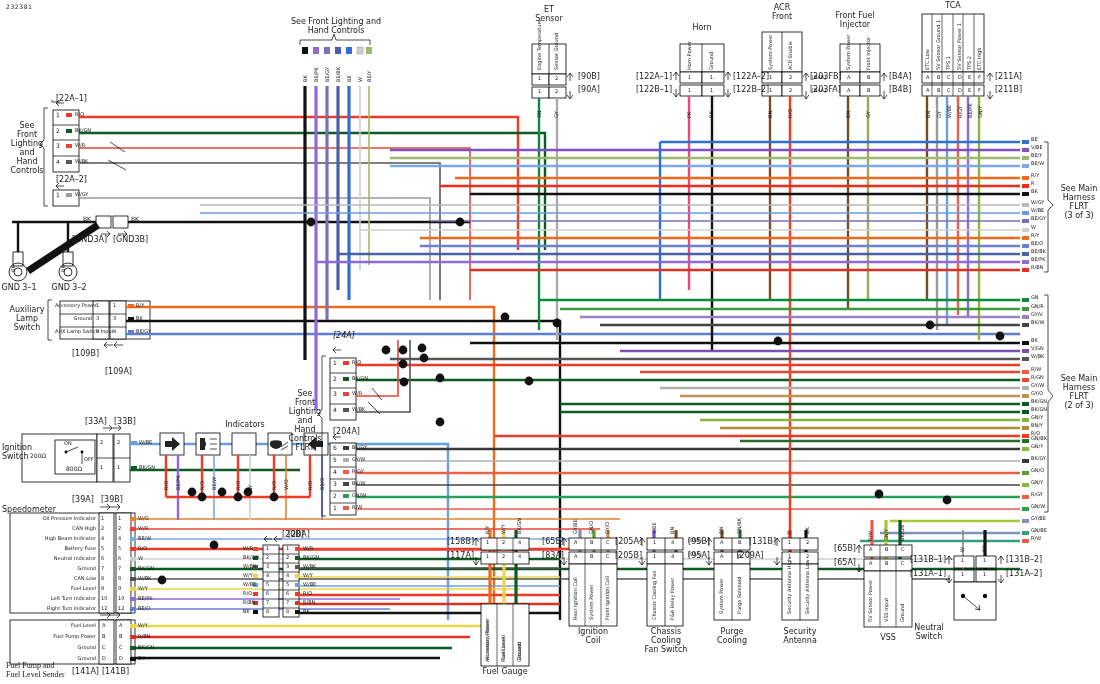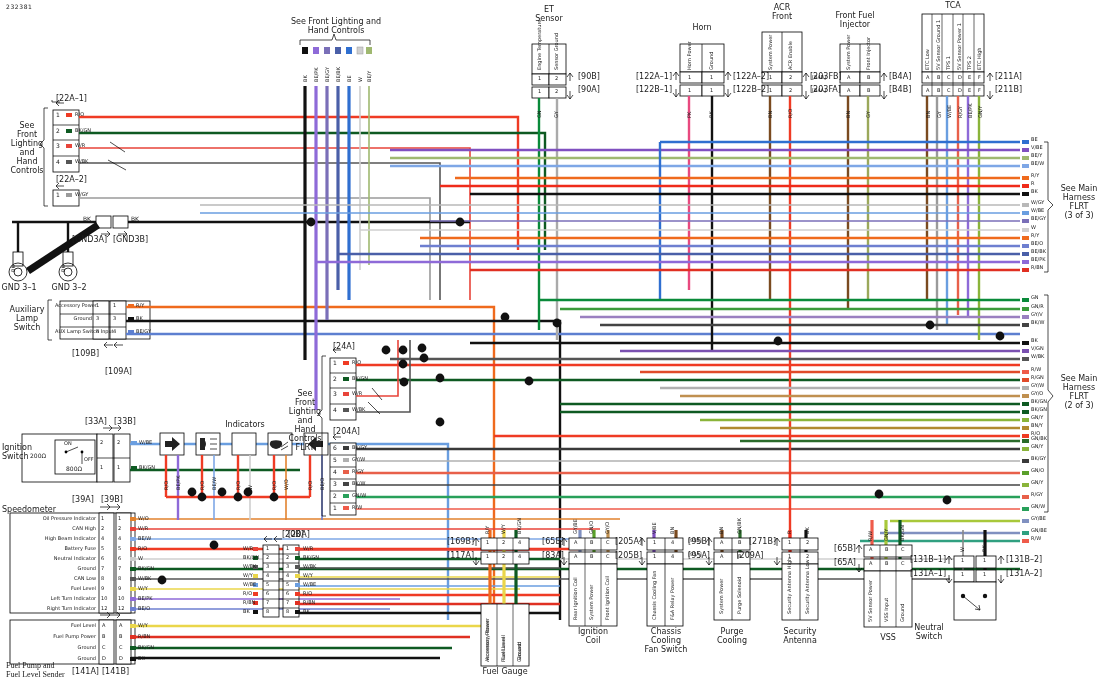--- a/index.html
+++ b/index.html
@@ -644,21 +644,21 @@
       <div class="lbl vtiny" style="left: 320px; top: 490px; transform-origin: 0px 0px; transform: rotate(-90deg);">BE/O</div>
     </div>
 
 <div class="lbl c" style="left:284px;top:390px;width:42px;">See
 Front
 Lighting
 and
 Hand
 Controls
 FLRT</div>
-<div class="lbl" style="left:333px;top:343px;">[24A]</div>
+<div class="lbl" style="left:333px;top:332px;font-style:italic;">[24A]</div>
 <div class="lbl" style="left:333px;top:428px;">[204A]</div>
 <div id="pins24a">
       <div class="lbl mini" style="left: 333px; top: 360px;">1</div>
       <div style="position: absolute; left: 343px; top: 361px; width: 6px; height: 4px; background: rgb(239, 59, 36);"></div>
       <div class="lbl vtiny" style="left: 352px; top: 360px;">R/O</div>
       <div class="lbl mini" style="left: 333px; top: 375.5px;">2</div>
       <div style="position: absolute; left: 343px; top: 376.5px; width: 6px; height: 4px; background: rgb(14, 90, 34);"></div>
       <div class="lbl vtiny" style="left: 352px; top: 375.5px;">BK/GN</div>
       <div class="lbl mini" style="left: 333px; top: 391px;">3</div>
       <div style="position: absolute; left: 343px; top: 392px; width: 6px; height: 4px; background: rgb(232, 68, 58);"></div>
@@ -937,21 +937,21 @@
       <div class="lbl vtiny" style="left: 1031px; top: 504px;">GN/W</div>
       <div style="position: absolute; left: 1022px; top: 519px; width: 7px; height: 4px; background: rgb(128, 144, 192);"></div>
       <div class="lbl vtiny" style="left: 1031px; top: 516px;">GY/BE</div>
       <div style="position: absolute; left: 1022px; top: 531px; width: 7px; height: 4px; background: rgb(48, 160, 128);"></div>
       <div class="lbl vtiny" style="left: 1031px; top: 528px;">GN/BE</div>
       <div style="position: absolute; left: 1022px; top: 539px; width: 7px; height: 4px; background: rgb(239, 91, 74);"></div>
       <div class="lbl vtiny" style="left: 1031px; top: 536px;">R/W</div>
     </div>
 
 <div class="lbl c" style="left:472px;top:668px;width:66px;">Fuel Gauge</div>
-<div class="lbl r" style="left:418px;top:538px;width:56px;">[169B]</div>
+<div class="lbl r" style="left:418px;top:538px;width:56px;">[158B]</div>
 <div class="lbl r" style="left:418px;top:552px;width:56px;">[117A]</div>
 <div id="fgpins">
       <div class="lbl vtiny" style="left: 486px; top: 540px;">1</div>
       <div class="lbl vtiny" style="left: 486px; top: 554px;">1</div>
       <div class="lbl vtiny" style="left: 502px; top: 540px;">2</div>
       <div class="lbl vtiny" style="left: 502px; top: 554px;">2</div>
       <div class="lbl vtiny" style="left: 518px; top: 540px;">4</div>
       <div class="lbl vtiny" style="left: 518px; top: 554px;">4</div>
       <div class="lbl vtiny" style="left: 485px; top: 660px; transform-origin: 0px 0px; transform: rotate(-90deg);">Accessory Power</div>
       <div class="lbl vtiny" style="left: 501px; top: 660px; transform-origin: 0px 0px; transform: rotate(-90deg);">Fuel Level</div>
@@ -1011,21 +1011,21 @@
       <div class="lbl vtiny" style="left: 738px; top: 540px;">B</div>
       <div class="lbl vtiny" style="left: 738px; top: 554px;">B</div>
       <div class="lbl vtiny" style="left: 719px; top: 614px; transform-origin: 0px 0px; transform: rotate(-90deg);">System Power</div>
       <div class="lbl vtiny" style="left: 737px; top: 614px; transform-origin: 0px 0px; transform: rotate(-90deg);">Purge Solenoid</div>
       <div class="lbl vtiny" style="left: 719px; top: 534px; transform-origin: 0px 0px; transform: rotate(-90deg);">BN</div>
       <div class="lbl vtiny" style="left: 737px; top: 534px; transform-origin: 0px 0px; transform: rotate(-90deg);">GN/BK</div>
     </div>
 
 <div class="lbl c" style="left:768px;top:628px;width:64px;">Security
 Antenna</div>
-<div class="lbl r" style="left:724px;top:538px;width:52px;">[271B]</div>
+<div class="lbl r" style="left:724px;top:538px;width:52px;">[131B]</div>
 <div class="lbl r" style="left:724px;top:552px;width:52px;text-align:center;">[209A]</div>
 <div id="sapins">
       <div class="lbl vtiny" style="left: 788px; top: 540px;">1</div>
       <div class="lbl vtiny" style="left: 788px; top: 554px;">1</div>
       <div class="lbl vtiny" style="left: 806px; top: 540px;">2</div>
       <div class="lbl vtiny" style="left: 806px; top: 554px;">2</div>
       <div class="lbl vtiny" style="left: 787px; top: 614px; transform-origin: 0px 0px; transform: rotate(-90deg);">Security Antenna High</div>
       <div class="lbl vtiny" style="left: 805px; top: 614px; transform-origin: 0px 0px; transform: rotate(-90deg);">Security Antenna Low</div>
       <div class="lbl vtiny" style="left: 787px; top: 534px; transform-origin: 0px 0px; transform: rotate(-90deg);">R</div>
       <div class="lbl vtiny" style="left: 805px; top: 534px; transform-origin: 0px 0px; transform: rotate(-90deg);">BK</div>

